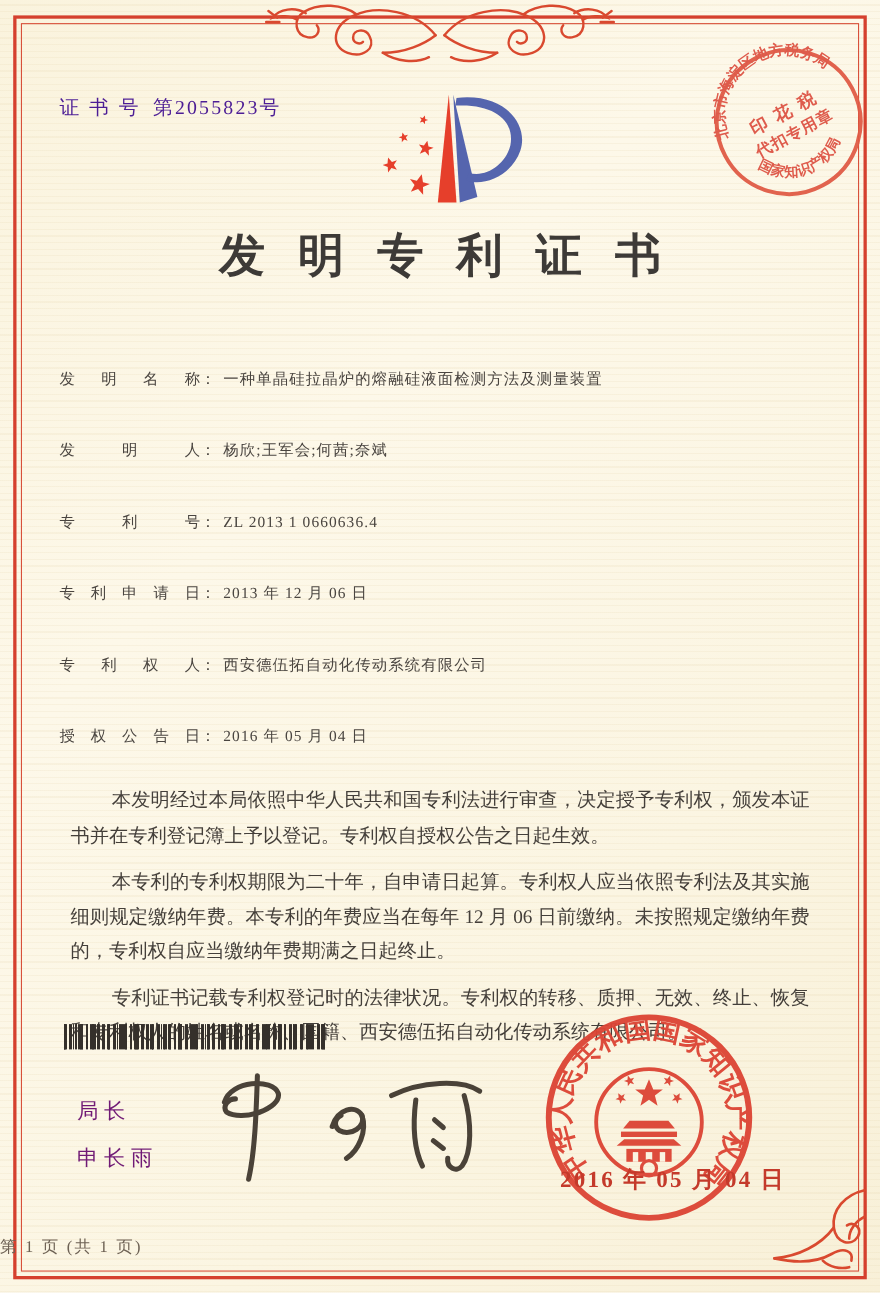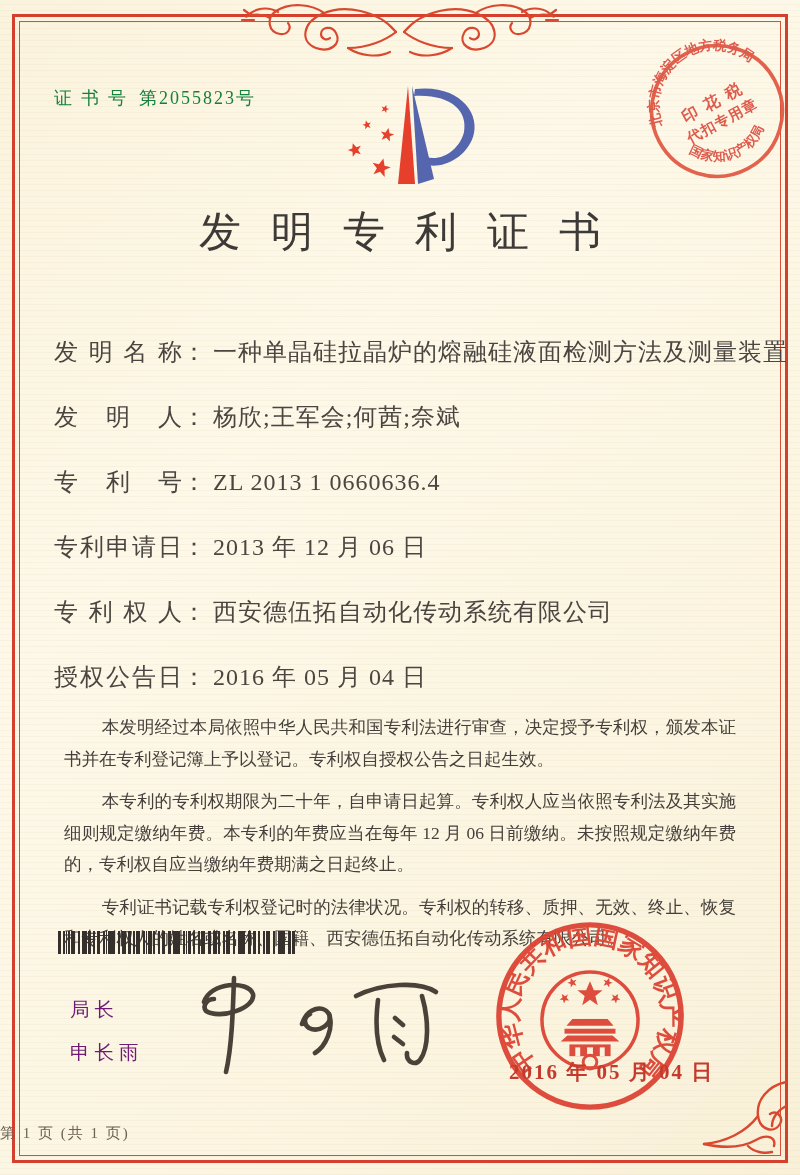--- a/index.html
+++ b/index.html
@@ -9,32 +9,32 @@
     background:
       repeating-linear-gradient(0deg, rgba(227,210,170,.18) 0 1px, rgba(0,0,0,0) 1px 6px),
       linear-gradient(135deg,#faf3dd 0%,#fdf8e9 35%,#fbf5e2 70%,#f8f0d8 100%);
     color:#46413c;
   }
   
   .frame-outer{position:absolute;left:12px;top:14px;right:12px;bottom:12px;border:3px solid #d5402e;pointer-events:none;}
   .frame-inner{position:absolute;left:19px;top:21px;right:19px;bottom:19px;border:1px solid #d8503a;pointer-events:none;}
   .ornament{position:absolute;pointer-events:none;}
   
-  .cert-no{position:absolute;left:54px;top:86px;font-size:18px;color:#15803d;}
+  .cert-no{position:absolute;left:54px;top:86px;font-size:18px;color:#4c1d95;}
   .cert-no .lbl{letter-spacing:9px;margin-right:4px;}
   .cert-no .val{letter-spacing:2px;}
   .logo{position:absolute;left:326px;top:74px;width:166px;height:132px;}
   .tax-stamp{position:absolute;left:642px;top:36px;width:150px;height:150px;transform:rotate(-28deg);opacity:.94;}
   .title{
     position:absolute;left:0;top:204px;width:100%;margin:0;text-align:center;
-    font-size:42px;font-weight:400;color:#3d3a37;letter-spacing:30px;text-indent:30px;
+    font-size:42px;font-weight:700;color:#3d3a37;letter-spacing:30px;text-indent:30px;
   }
   
   .fields{position:absolute;left:54px;top:336px;width:706px;}
-  .field-row{display:flex;align-items:baseline;height:27px;margin-bottom:38px;font-size:24px;color:#4a4540;}
+  .field-row{display:flex;align-items:baseline;height:27px;margin-bottom:38px;font-size:14px;color:#4a4540;}
   .f-label{display:inline-block;width:128px;text-align:justify;text-align-last:justify;flex:none;}
   .f-colon{flex:none;}
   .f-value{margin-left:7px;letter-spacing:1px;white-space:nowrap;}
   
   .body-text{position:absolute;left:53px;top:701px;width:694px;font-size:17.5px;line-height:31.5px;
     text-align:justify;color:#443f3a;}
   .body-text p{margin:11px;text-indent:2.15em;}
   
   .barcode{position:absolute;left:58px;top:931px;width:238px;height:23px;
     background:

